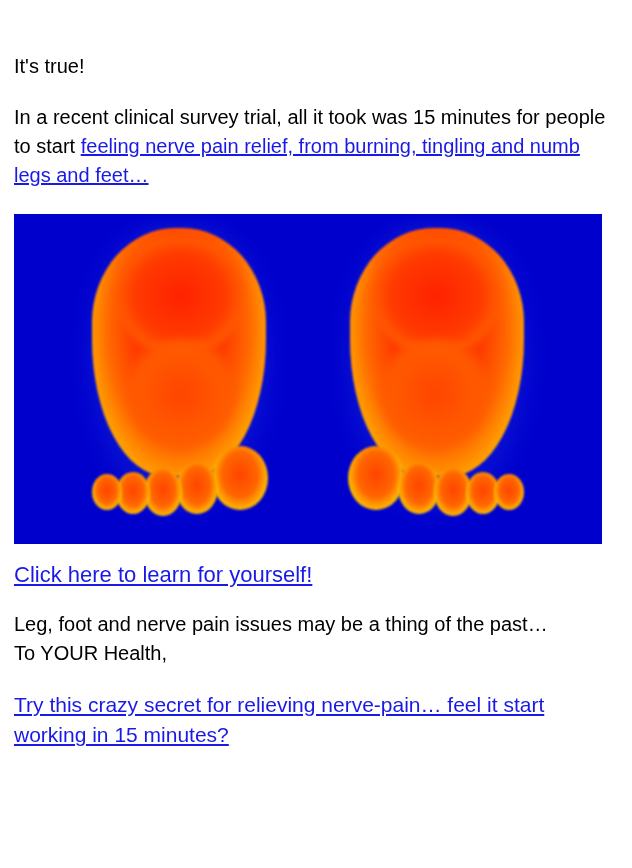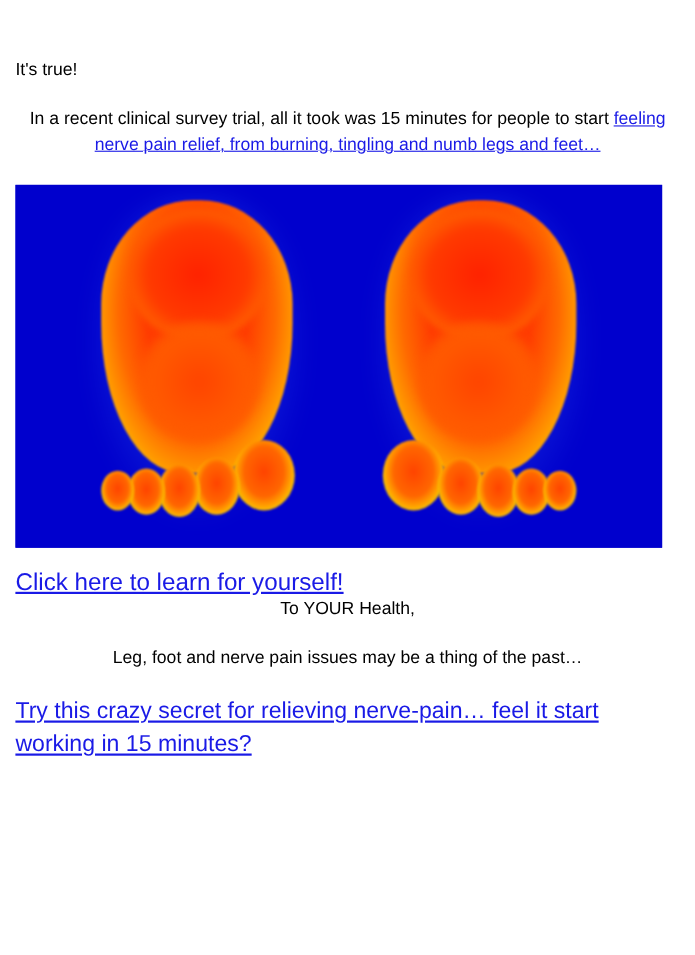--- a/index.html
+++ b/index.html
@@ -25,27 +25,27 @@
     font-family: "Liberation Serif", serif;
     font-weight: bold;
     font-size: 21.5px;
     text-align: center;
     margin: 12px 0 0 0;
     padding: 0 4px;
     letter-spacing: -0.1px;
     line-height: 1.25;
   }
   .body-text {
-    font-size: 16px;
+    font-size: 20px;
     line-height: 1.45;
     margin: 0;
     padding: 0;
   }
   .p-intro { margin-top: 52px; }
-  .p-gap { margin-top: 22px; text-align: center; }
+  .p-gap { margin-top: 22px; }
   a.inline-link {
     color: #1a1ae6;
     text-decoration: underline;
   }
   .image-wrap {
     margin-top: 24px;
     width: 588px;
     height: 330px;
     background: #0000cd;
     overflow: hidden;
@@ -178,21 +178,21 @@
           <div class="toe" style="left:4px; top:28px; width:30px; height:36px;"></div>
         </div>
       </div>
     </div>
   </div>
 
   <div class="link-block">
     <a class="inline-link" href="#">Click here to learn for yourself!</a>
   </div>
 
+  <p class="body-text p-gap">Leg, foot and nerve pain issues may be a thing of the past…</p>
+
   <p class="body-text p-gap sig-line">To YOUR Health,</p>
-
-  <p class="body-text p-gap">Leg, foot and nerve pain issues may be a thing of the past…</p>
 
   <div class="final-link">
     <a class="inline-link" href="#">Try this crazy secret for relieving nerve-pain… feel it start working in 15 minutes?</a>
   </div>
 
 </div>
 
 </body></html>

